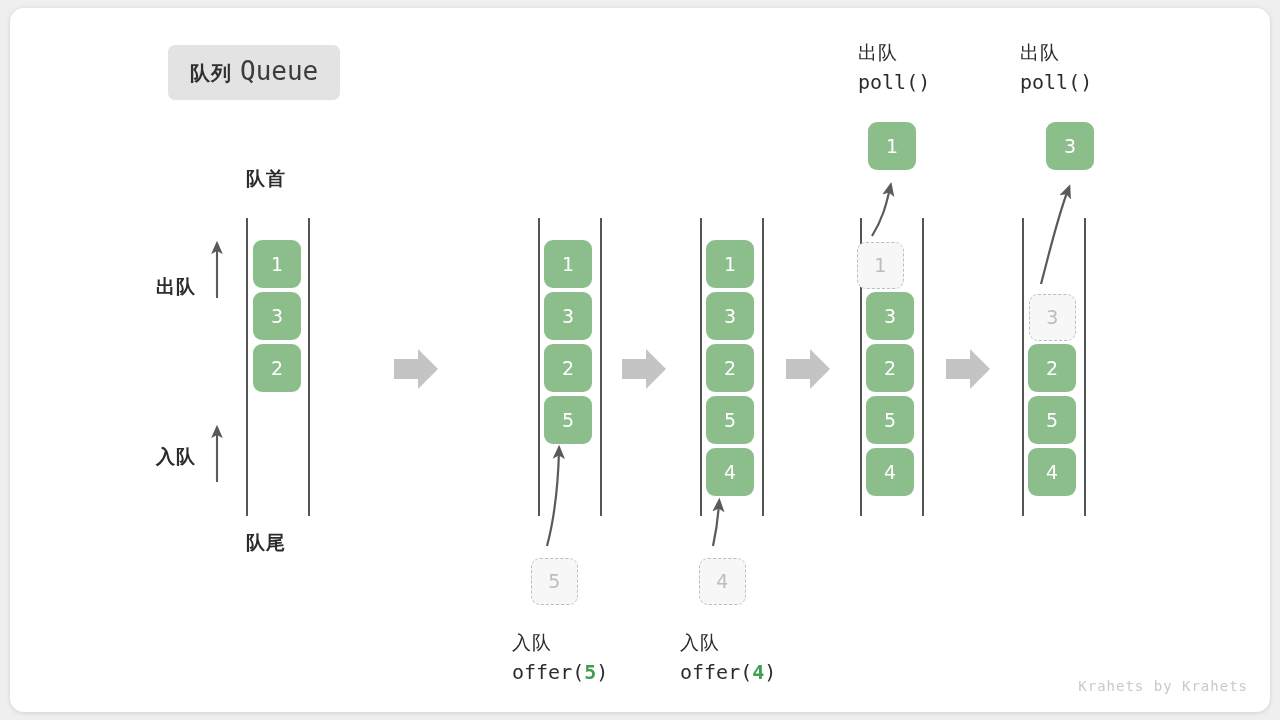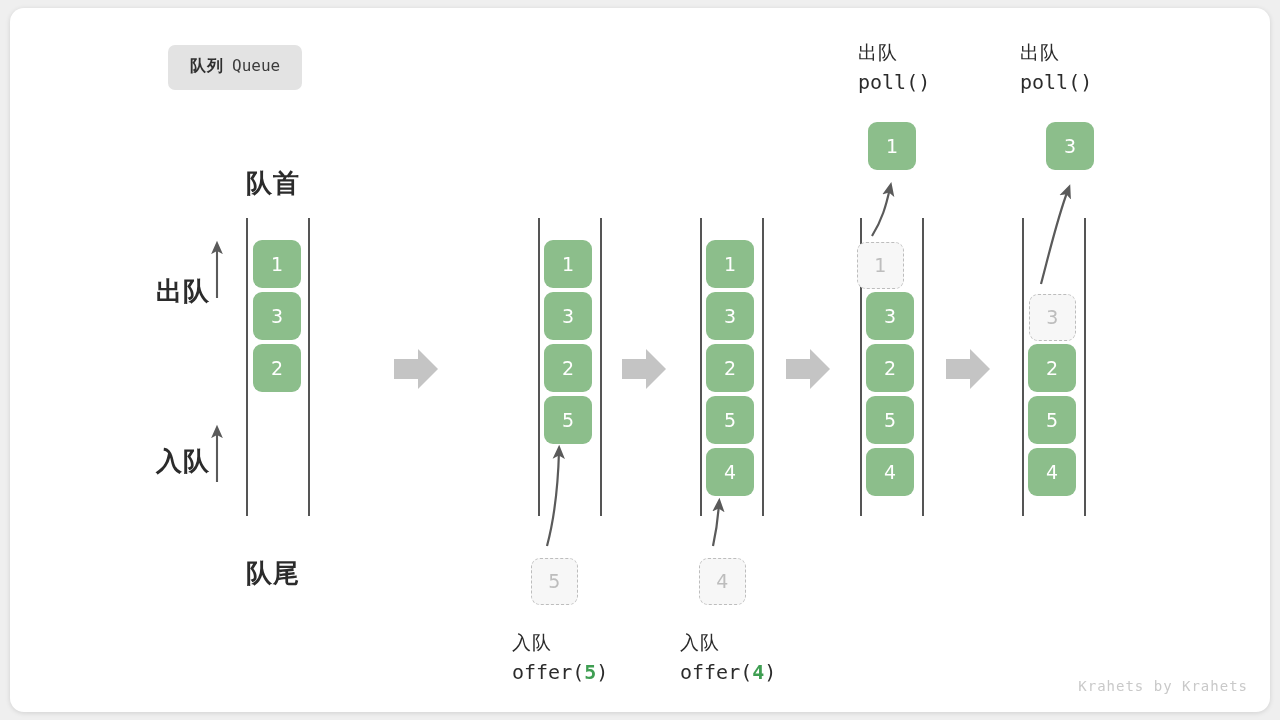--- a/index.html
+++ b/index.html
@@ -16,32 +16,32 @@
   .stage{position:absolute;left:0;top:0;width:1260px;height:704px;}
 
   
   #title-badge{
     position:absolute;left:158px;top:37px;
     background:#e3e3e3;border-radius:7px;
     padding:11px 22px 13px 22px;
     white-space:nowrap;
   }
   #title-badge .cn{
-    font-size:16px;font-weight:bold;color:#2f2f2f;
+    font-size:20px;font-weight:bold;color:#2f2f2f;
     letter-spacing:1px;
     margin-top:20px;
   }
   #title-badge .en{
     font-family:"DejaVu Sans Mono","Liberation Mono",monospace;
-    font-size:16px;color:#3c3c3c;margin-left:8px;
+    font-size:26px;color:#3c3c3c;margin-left:8px;
   }
 
   
   .cjk-bold{
-    font-size:26px;font-weight:bold;color:#2b2b2b;
+    font-size:19px;font-weight:bold;color:#2b2b2b;
     letter-spacing:1px;white-space:nowrap;position:absolute;
   }
   .op-label{
     position:absolute;white-space:nowrap;line-height:1.55;
   }
   .op-label .cn{
     display:block;font-size:19px;color:#2b2b2b;letter-spacing:1px;
   }
   .op-label .code{
     display:block;
@@ -83,21 +83,21 @@
 <body>
 
 <div id="card">
   <div class="stage">
 
     <div id="title-badge">
       <span class="cn">队列</span><span class="en">Queue</span>
     </div>
 
     <div class="cjk-bold" style="left:236px;top:158px;">队首</div>
-    <div class="cjk-bold" style="left:236px;top:548px;text-align:center;">队尾</div>
+    <div class="cjk-bold" style="left:236px;top:522px;text-align:center;">队尾</div>
 
     <div class="cjk-bold" style="left:146px;top:266px;">出队</div>
     <div class="cjk-bold" style="left:146px;top:436px;">入队</div>
 
     <div class="rail" style="left:236px;top:210px;height:298px;"></div>
     <div class="rail" style="left:298px;top:210px;height:298px;"></div>
 
     <div class="box" style="left:243px;top:232px;">1</div>
     <div class="box" style="left:243px;top:284px;">3</div>
     <div class="box" style="left:243px;top:336px;">2</div>

